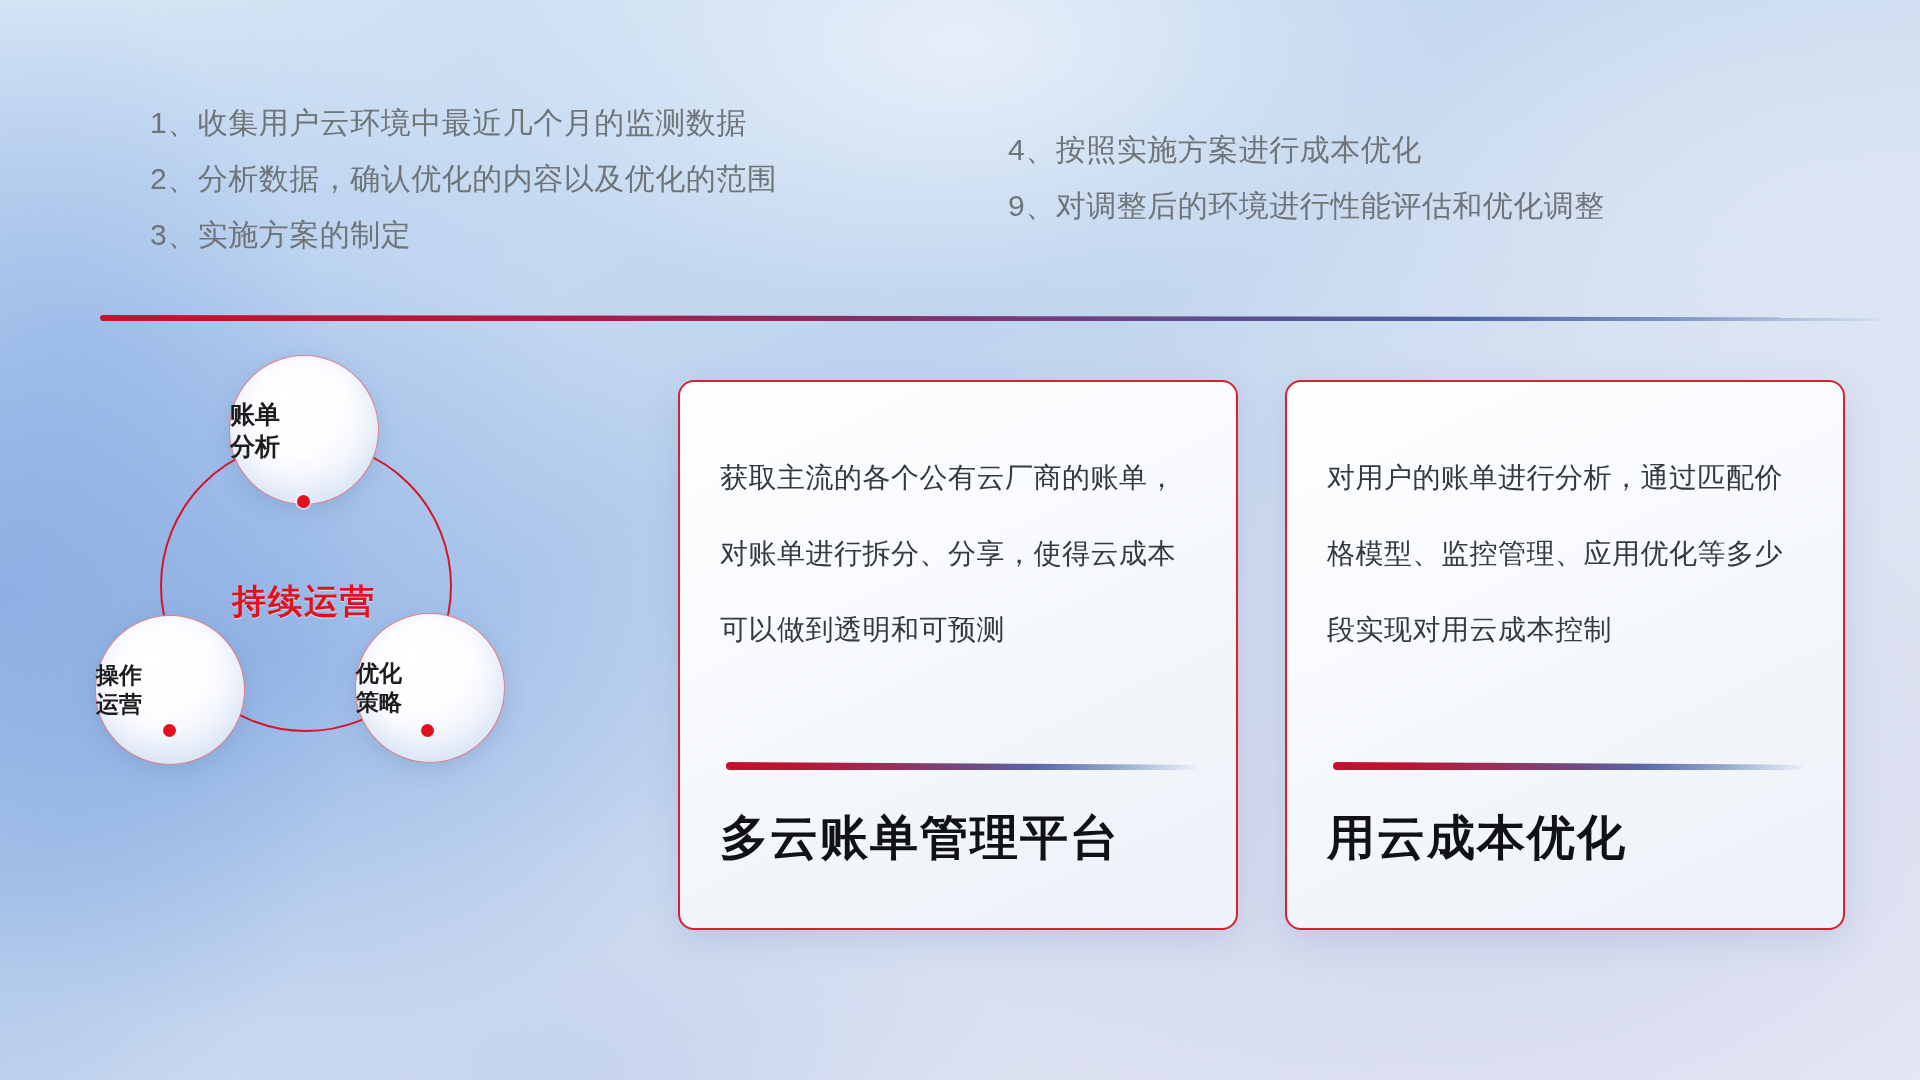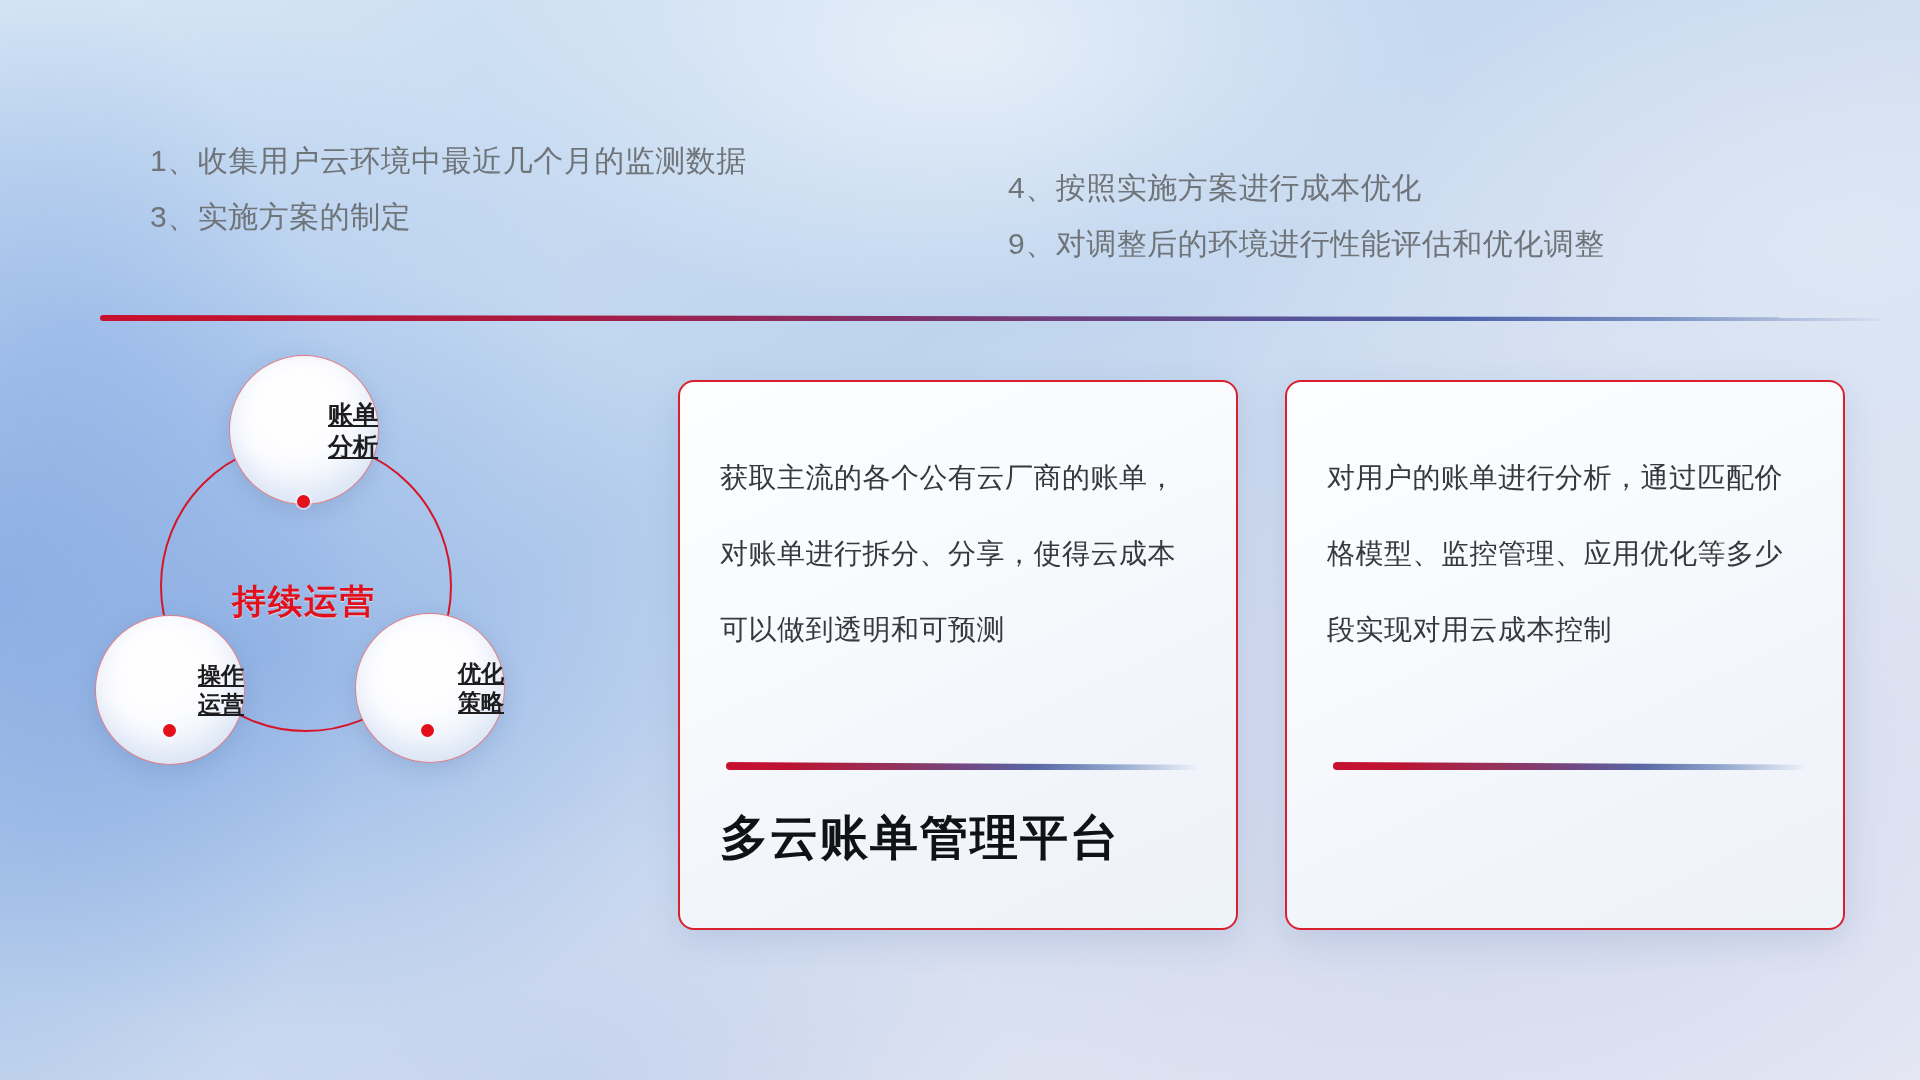--- a/index.html
+++ b/index.html
@@ -27,21 +27,21 @@
   #bg-soft {
     position: absolute; inset: 0;
     background:
       radial-gradient(ellipse 520px 900px at 0% 55%, rgba(96,140,215,0.40) 0%, rgba(96,140,215,0) 70%),
       radial-gradient(ellipse 620px 320px at 30% 100%, rgba(170,190,230,0.35) 0%, rgba(170,190,230,0) 70%);
   }
 
   
   #toplist {
     position: absolute;
-    left: 0; top: 0; width: 1672px; height: 260px; margin-top: 38px;
+    left: 0; top: 0; width: 1672px; height: 260px;
   }
   .list-col { position: absolute; }
   #col-left  { left: 150px; top: 95px;  }
   #col-right { left: 1008px; top: 122px; }
 
   .list-item {
     color: #6f7479;
     font-size: 30px;
     line-height: 56px;
     letter-spacing: 0.5px;
@@ -70,25 +70,24 @@
     width: 470px; height: 470px;
   }
   .bubble {
     position: absolute;
     border-radius: 50%;
     background:
       radial-gradient(circle at 38% 28%, #ffffff 0%, #fdfdff 42%, #eef3fb 72%, #e2ebf7 100%);
     border: 1.5px solid rgba(206,31,43,0.55);
     box-shadow: 0 6px 22px rgba(80,110,160,0.22), inset 0 -10px 26px rgba(200,215,240,0.55);
     display: flex; flex-direction: column;
-    align-items: flex-end; justify-content: center;
+    align-items: flex-start; justify-content: center;
     color: #1d1d1f;
     font-weight: bold;
     z-index: 4;
-    text-decoration: underline;
   }
   .bubble span { display: block; line-height: 1.28; }
   #bubble-top {
     left: 134px; top: 0px;
     width: 148px; height: 148px;
     font-size: 25px;
   }
   #bubble-left {
     left: 0px; top: 260px;
     width: 148px; height: 148px;
@@ -183,20 +182,21 @@
 </style>
 </head>
 <body>
 
 <div id="bg"></div>
 <div id="bg-soft"></div>
 
 <div id="toplist">
   <div class="list-col" id="col-left">
     <div class="list-item">1、收集用户云环境中最近几个月的监测数据</div>
+    <div class="list-item">2、分析数据，确认优化的内容以及优化的范围</div>
     <div class="list-item">3、实施方案的制定</div>
   </div>
   <div class="list-col" id="col-right">
     <div class="list-item">4、按照实施方案进行成本优化</div>
     <div class="list-item">9、对调整后的环境进行性能评估和优化调整</div>
   </div>
 </div>
 
 <div id="divider"></div>
 
@@ -231,13 +231,14 @@
 
 <div class="card" id="card-1">
   <div class="card-body">获取主流的各个公有云厂商的账单，对账单进行拆分、分享，使得云成本可以做到透明和可预测</div>
   <div class="card-rule"></div>
   <div class="card-title">多云账单管理平台</div>
 </div>
 
 <div class="card" id="card-2">
   <div class="card-body">对用户的账单进行分析，通过匹配价格模型、监控管理、应用优化等多少段实现对用云成本控制</div>
   <div class="card-rule"></div>
+  <div class="card-title">用云成本优化</div>
 </div>
 
 </body></html>

